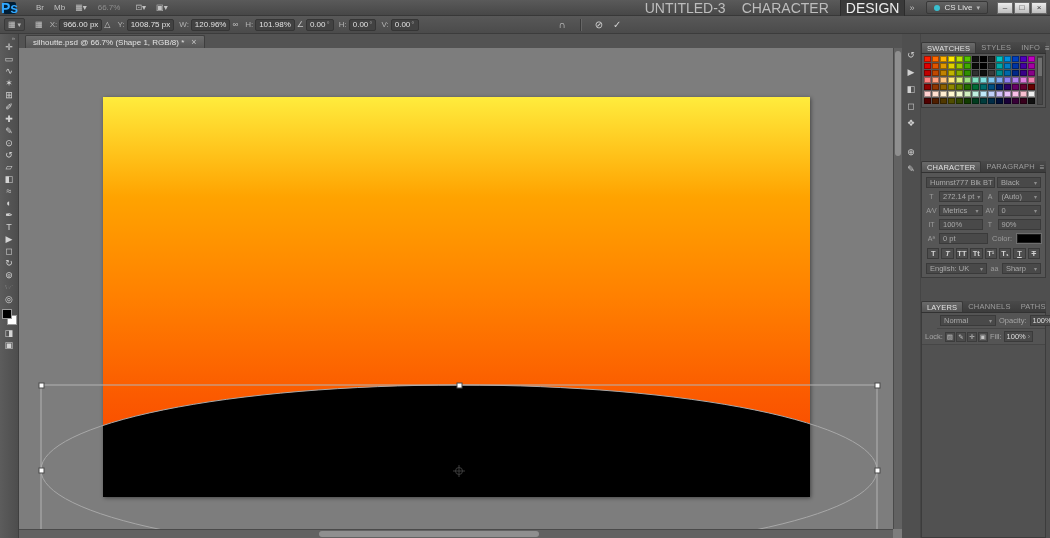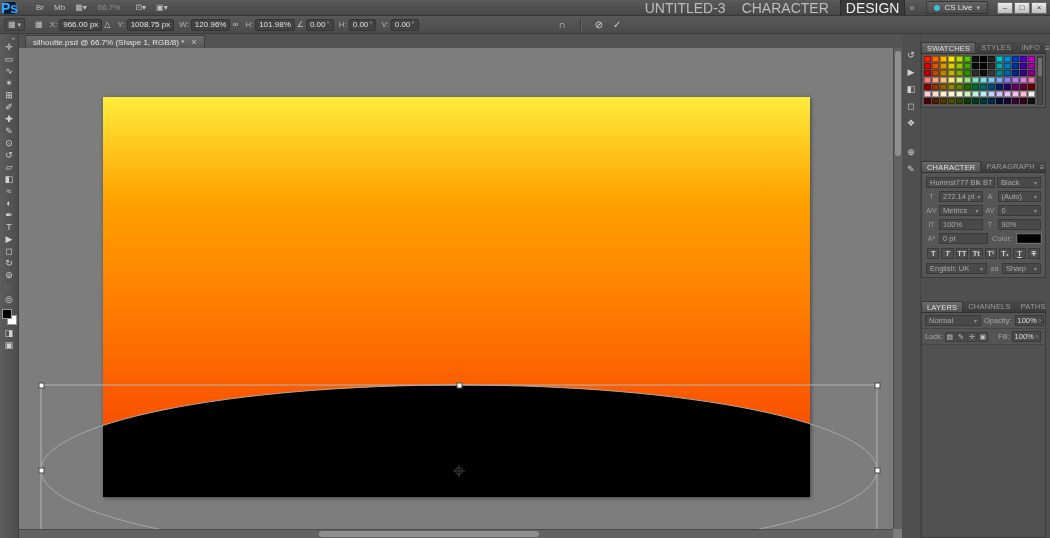--- a/index.html
+++ b/index.html
@@ -84,29 +84,29 @@
   .color-label{color:#9c9c9c;margin-left:2px;}
   .char-color-swatch{width:24px;height:9px;background:#000;border:1px solid #1c1c1c;outline:1px solid #6e6e6e;margin-left:3px;}
   #style-buttons{display:flex;justify-content:space-between;padding:1px 1px;}
   .tbtn{width:13px;height:11px;background:#4e4e4e;border:1px solid #3a3a3a;color:#d2d2d2;font-size:7.5px;font-weight:bold;display:flex;align-items:center;justify-content:center;}
   .tbtn.faux-italic{font-style:italic;}
   .tbtn.underline{text-decoration:underline;}
   .tbtn.strikethrough{text-decoration:line-through;}
 
   .layers-panel{position:absolute;top:267px;left:0;right:0;bottom:0;display:flex;flex-direction:column;}
   .layers-body{flex:1;background:#545454;border:1px solid #3c3c3c;border-top:none;display:flex;flex-direction:column;font-size:7.5px;color:#bdbdbd;}
-  .layers-controls{padding:2px 3px;display:flex;align-items:center;gap:3px;border-bottom:1px solid #464646;}
+  .layers-controls{padding:2px 3px;display:flex;align-items:center;gap:3px;border-bottom:1px solid #464646;margin-left:15px;}
   .blend-dd{flex:none;width:56px;}
   .plabel{color:#a5a5a5;}
   .pct{background:#494949;border:1px solid #3a3a3a;height:11px;display:flex;align-items:center;padding:0 2px;color:#dedede;}
   .pct::after{content:"›";color:#9a9a9a;margin-left:2px;font-size:7px;}
   .lock-row{padding:2px 3px;display:flex;align-items:center;gap:2px;border-bottom:1px solid #464646;}
   #lock-icons{display:flex;gap:1px;}
   .lock-icon{width:10px;height:10px;background:#4c4c4c;border:1px solid #3c3c3c;color:#c6c6c6;font-size:6.5px;display:flex;align-items:center;justify-content:center;}
-  .lock-row .plabel.fill{margin-left:8px;}
+  .lock-row .plabel.fill{}
   #layers-list{}
   .layer-row{height:15px;display:flex;align-items:center;border-bottom:1px solid #484848;background:#5a5a5a;}
   .layer-row.selected{background:#2b6cb8;}
   .eye-cell{width:15px;height:100%;border-right:1px solid #454545;display:flex;align-items:center;justify-content:center;background:#5a5a5a;flex:none;}
   .eye{width:9px;height:6px;background:#dedede;border-radius:50%;position:relative;display:inline-block;}
   .eye::after{content:"";position:absolute;left:3px;top:1.5px;width:3px;height:3px;background:#2c2c2c;border-radius:50%;}
   .thumb{width:13px;height:13px;margin-left:3px;border:1px solid #2b2b2b;flex:none;display:inline-block;}
   .thumb.fill{background:linear-gradient(100deg,#23235e 0%,#000 55%);}
   .thumb.vector-mask{background:linear-gradient(#d8d8d8 58%,#151515 58%);}
   .thumb.gradient{background:linear-gradient(#ffe93c,#ff9000 55%,#f83b00);}

